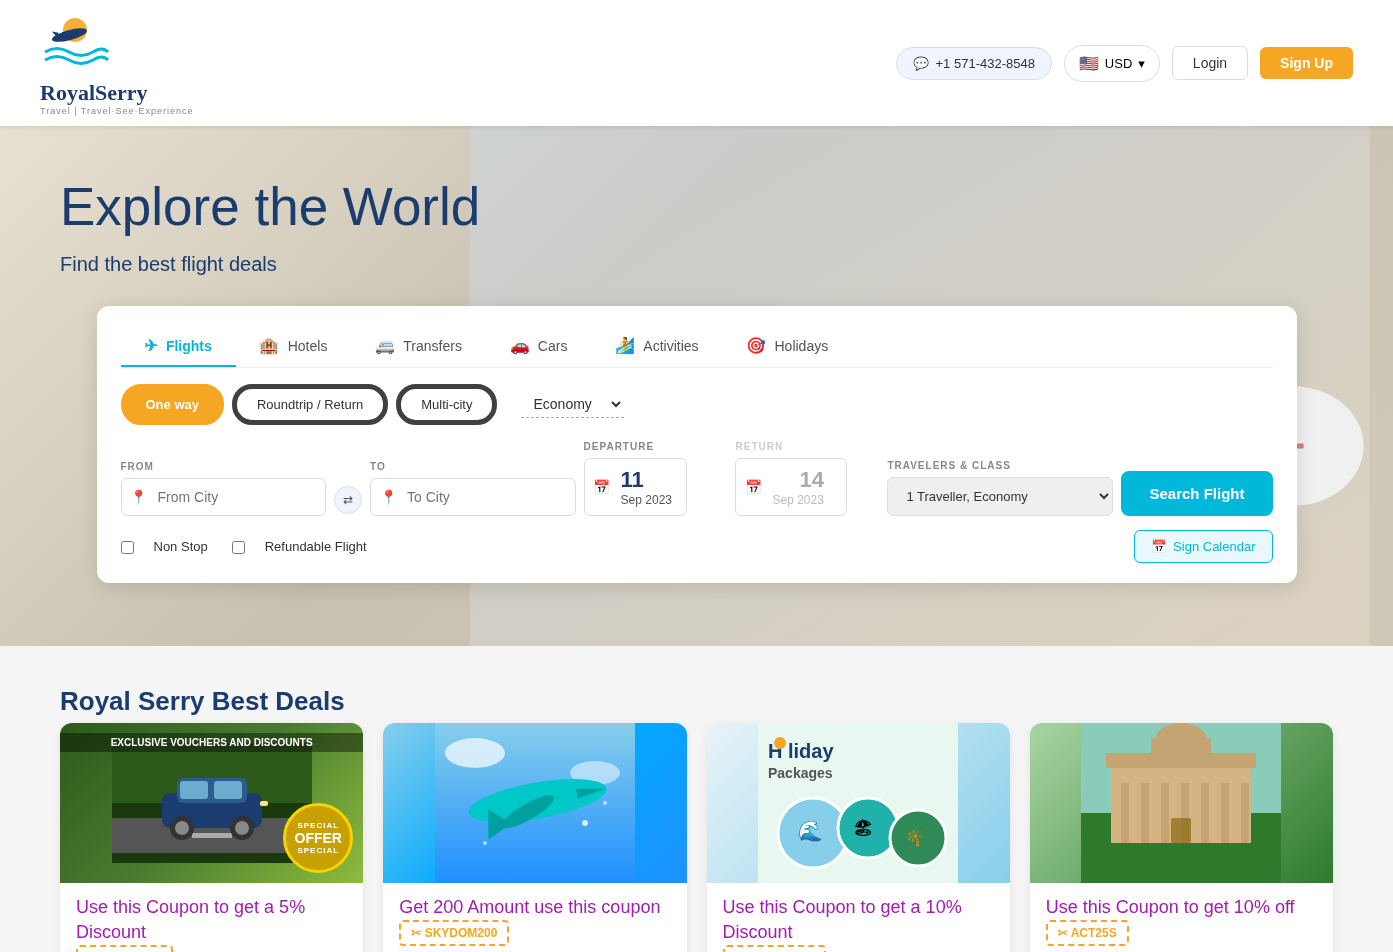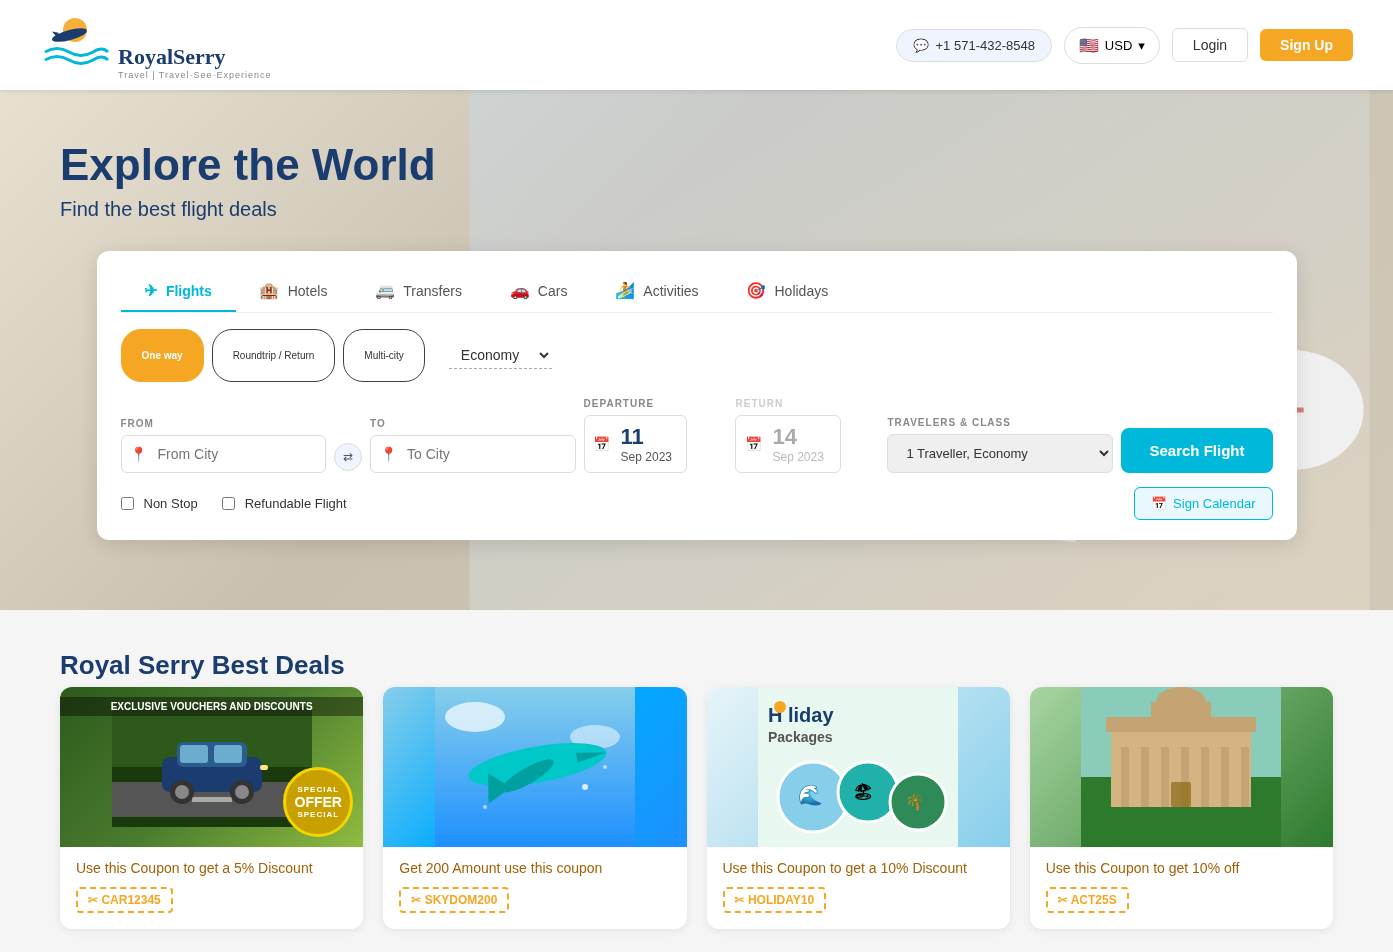--- a/index.html
+++ b/index.html
@@ -9,21 +9,21 @@
     .header {
       background: #fff;
       display: flex;
       align-items: center;
       justify-content: space-between;
       padding: 10px 40px;
       box-shadow: 0 2px 4px rgba(0,0,0,0.08);
       position: relative;
       z-index: 10;
     }
-    .logo-area { display: flex; align-items: flex-end; }
+    .logo-area { display: flex; align-items: flex-start; flex-direction: column; }
     .logo-icon {
       width: 70px; height: 70px;
       position: relative;
       margin-right: 8px;
     }
     .logo-text { display: flex; flex-direction: column; }
     .logo-main { font-size: 22px; font-weight: bold; color: #1a3c6e; font-family: Georgia, serif; }
     .logo-sub { font-size: 9px; color: #888; letter-spacing: 1px; }
     .header-right { display: flex; align-items: center; gap: 12px; }
     .phone-btn {
@@ -75,24 +75,24 @@
       min-height: 520px;
       background: linear-gradient(135deg, #e8e0d0 0%, #c8c0b0 40%, #d0c8b8 100%);
       overflow: hidden;
     }
     .hero-content {
       position: relative;
       z-index: 2;
       padding: 50px 60px 20px;
     }
     .hero-title {
-      font-size: 44px;
-      font-weight: bold;
+      font-size: 53px;
+      font-weight: normal;
       color: #1a3c6e;
-      margin-bottom: 8px;
+      margin-bottom: 16px;
     }
     .hero-subtitle {
       font-size: 20px;
       color: #1a3c6e;
       margin-bottom: 30px;
     }
 
     
     .search-box {
       background: #fff;
@@ -131,24 +131,24 @@
     .tab-icon { font-size: 16px; }
 
     
     .trip-type-row {
       display: flex;
       align-items: center;
       gap: 8px;
       margin-bottom: 16px;
     }
     .trip-btn {
-      padding: 20px 20px;
+      padding: 8px 20px;
       border-radius: 20px;
-      border: 1px solid #404040;
-      font-size: 10px;
+      border: 5px solid #404040;
+      font-size: 13px;
       cursor: pointer;
       background: #fff;
       color: #333;
     }
     .trip-btn.active {
       background: #f5a623;
       color: #fff;
       border-color: #f5a623;
       font-weight: bold;
     }
@@ -247,22 +247,22 @@
     
     .options-row {
       display: flex;
       align-items: center;
       justify-content: space-between;
       margin-top: 14px;
     }
     .options-left { display: flex; gap: 24px; }
     .checkbox-label {
       display: flex;
-      align-items: center;
-      gap: 10px;
+      align-items: flex-end;
+      gap: 20px;
       font-size: 13px;
       color: #333;
       cursor: pointer;
     }
     .fare-calendar-btn {
       background: #e8f8fc;
       border: 1px solid #00b8d9;
       border-radius: 6px;
       padding: 8px 16px;
       font-size: 13px;
@@ -305,23 +305,22 @@
       color: #fff;
       font-weight: bold;
       text-align: center;
     }
     .deal-img-1 { background: linear-gradient(135deg, #2d5a1b 0%, #4a7c2f 50%, #8fbc3f 100%); position: relative; }
     .deal-img-2 { background: linear-gradient(135deg, #87ceeb 0%, #00aaff 50%, #1e90ff 100%); }
     .deal-img-3 { background: linear-gradient(135deg, #87ceeb 0%, #20b2aa 50%, #2e8b57 100%); }
     .deal-img-4 { background: linear-gradient(135deg, #90ee90 0%, #228b22 50%, #006400 100%); }
     .deal-body { padding: 12px 16px 16px; }
     .deal-text {
-      font-size: 14px;
-      color: #a16207;
-      margin-bottom: 8px;
+      font-size: 18px;
+      color: #a21caf;
       line-height: 1.4;
     }
     .coupon-badge {
       display: inline-block;
       border: 2px dashed #f5a623;
       border-radius: 4px;
       padding: 4px 10px;
       font-size: 12px;
       color: #f5a623;
       font-weight: bold;
@@ -529,21 +528,21 @@
               <span style="font-size:22px; font-weight:bold; color:#1a3c6e;">11</span>
               <span style="font-size:12px; color:#555;"><span>Sep</span> <span>2023</span></span>
             </div>
           </div>
         </div>
 
         <div class="field-group" style="flex:0.7;">
           <div class="field-label" style="color:#ccc;">RETURN</div>
           <div class="input-wrapper">
             <span class="input-icon" style="color:#ccc;">📅</span>
-            <div class="date-field" style="border:1px solid #ddd; border-radius:6px; padding:8px 16px 8px 36px; cursor:pointer; min-width:100px;">
+            <div class="date-field" style="border:1px solid #ddd; border-radius:6px; padding:8px 22px 8px 36px; cursor:pointer; min-width:100px;text-align:right;">
               <span style="font-size:22px; font-weight:bold; color:#aaa;">14</span>
               <span style="font-size:12px; color:#bbb;"><span>Sep</span> <span>2023</span></span>
             </div>
           </div>
         </div>
 
         <div class="field-group" style="flex:1.1;justify-content:space-between;">
           <div class="field-label">TRAVELERS &amp; CLASS</div>
           <select class="travelers-select">
             <option>1 Traveller, Economy</option>

